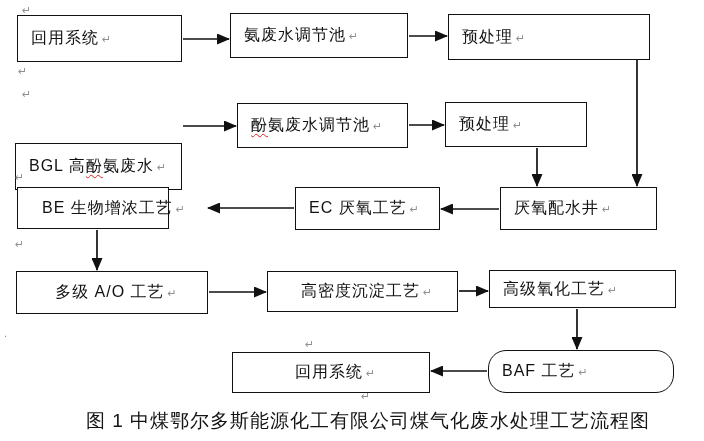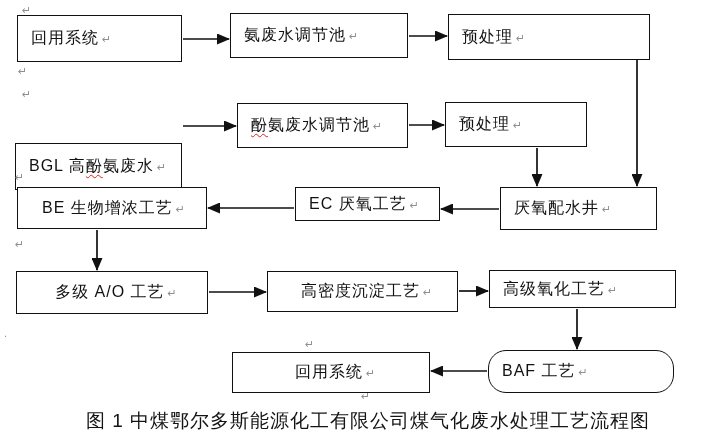--- a/index.html
+++ b/index.html
@@ -99,24 +99,24 @@
       </div>
       <div class="node" style="left: 15px; top: 102px; width: 167px; height: 47px; margin-top: 41px;">
         <span><span>BGL 高</span><span class="wavy">酚</span><span>氨废水</span><span class="rmark">↵</span></span>
       </div>
       <div class="node" style="left: 237px; top: 103px; width: 171px; height: 45px; text-align: right;">
         <span><span class="wavy">酚</span><span>氨废水调节池</span><span class="rmark">↵</span></span>
       </div>
       <div class="node" style="left: 445px; top: 102px; width: 142px; height: 45px;">
         <span><span>预处理</span><span class="rmark">↵</span></span>
       </div>
-      <div class="node" style="left: 17px; top: 187px; width: 190px; height: 42px; padding-left: 24px;">
+      <div class="node" style="left: 17px; top: 187px; width: 152px; height: 42px; padding-left: 24px;">
         <span><span>BE 生物增浓工艺</span><span class="rmark">↵</span></span>
       </div>
-      <div class="node" style="left: 295px; top: 187px; width: 145px; height: 34px;">
+      <div class="node" style="left: 295px; top: 187px; width: 145px; height: 43px;">
         <span><span>EC 厌氧工艺</span><span class="rmark">↵</span></span>
       </div>
       <div class="node" style="left: 500px; top: 187px; width: 157px; height: 43px;">
         <span><span>厌氧配水井</span><span class="rmark">↵</span></span>
       </div>
       <div class="node center" style="left: 16px; top: 271px; width: 192px; height: 43px;">
         <span><span>多级 A/O 工艺</span><span class="rmark">↵</span></span>
       </div>
       <div class="node center" style="left: 267px; top: 271px; width: 191px; height: 41px;">
         <span><span>高密度沉淀工艺</span><span class="rmark">↵</span></span>

